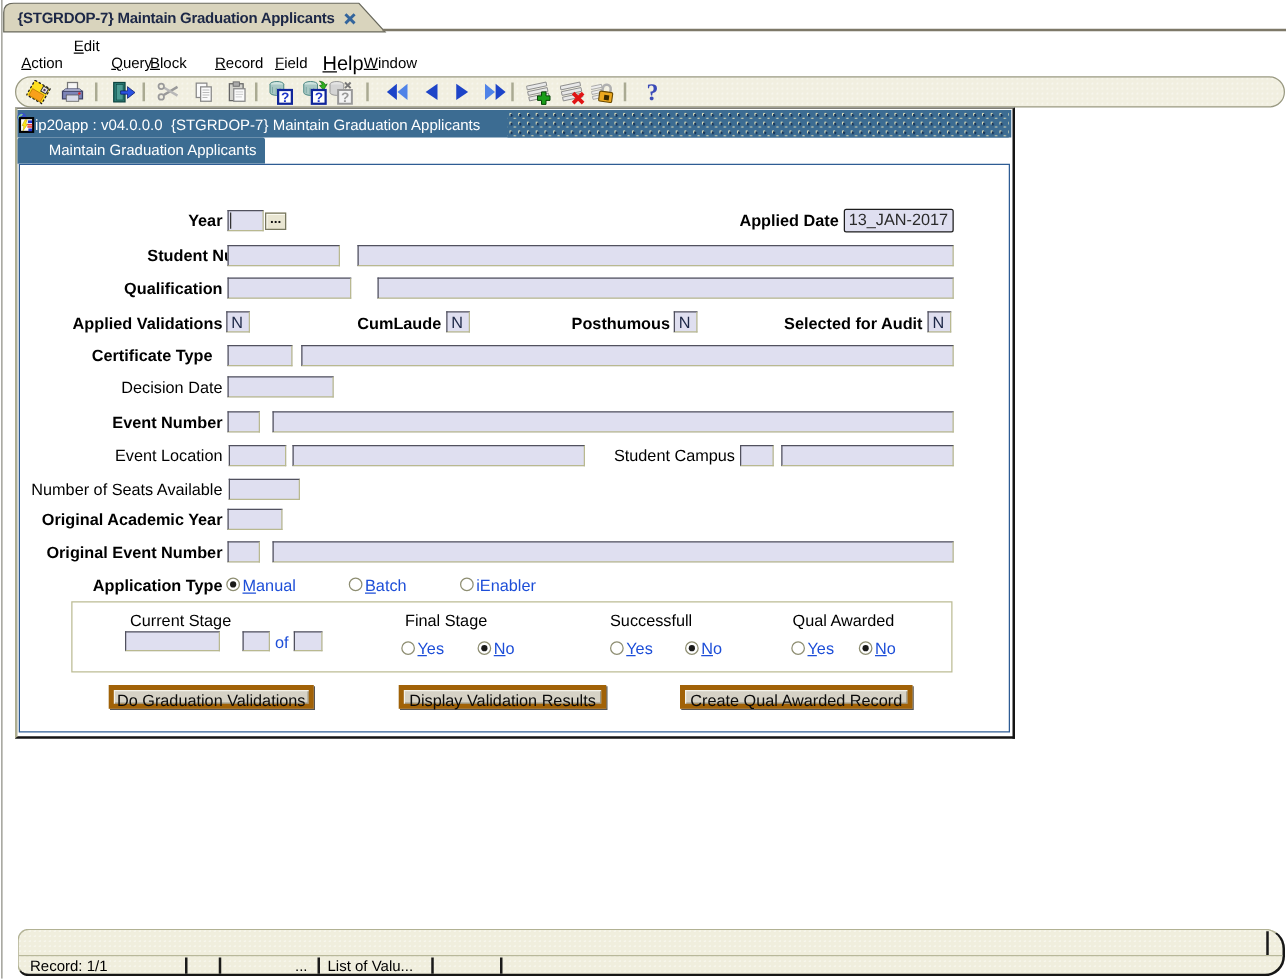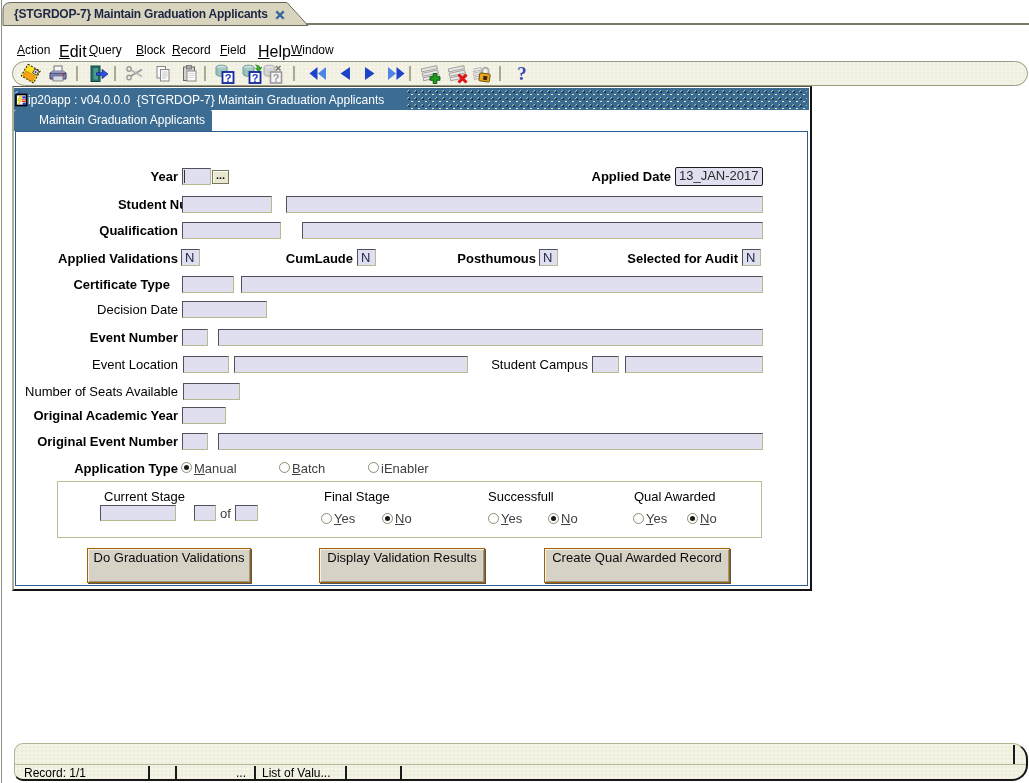--- a/index.html
+++ b/index.html
@@ -5,44 +5,44 @@
 font-family:"Liberation Sans",sans-serif;}
 .abs{position:absolute}
 .lbl{position:absolute;font-size:13px;font-weight:bold;color:#000;line-height:16px;white-space:nowrap}
 .lblr{position:absolute;font-size:13px;font-weight:normal;color:#000;line-height:16px;white-space:nowrap}
 .fld{position:absolute;height:17px;background-color:#dfdff0;
 border-top:1px solid #51515e;border-left:1px solid #51515e;
 border-bottom:1px solid #b9b990;border-right:1px solid #b9b990}
 .tick{position:absolute;width:2px;background:#1a1a1a}
 .radio{position:absolute;width:11px;height:11px;border-radius:50%;background:#fff;border:1px solid #8e8e72}
 .radio i{position:absolute;left:2px;top:2px;width:5px;height:5px;border-radius:50%;background:#1a1a1a}
-.rlbl{position:absolute;font-size:13px;color:#404040;line-height:16px;white-space:nowrap}
-.btn{position:absolute;height:35px;background:#d6d2c6;border:1px solid #a16207;
+.rlbl{position:absolute;font-size:13px;color:#1d4ed8;line-height:16px;white-space:nowrap}
+.btn{position:absolute;height:19px;background:#d6d2c6;border:4px solid #a16207;
 box-shadow:inset 1px 1px 0 #f4f2ea,inset -1px -1px 0 #9a9684,1px 1px 0 #555;
 font-size:13px;color:#0a0a0a;text-align:center;line-height:17px;white-space:nowrap}
 .sep{position:absolute;width:2px;height:15px;top:66px;background:#aaaa92}
 u{text-underline-offset:1px}
 </style></head>
 <body>
 
 <div class="abs" style="left:1px;top:0;width:1px;height:783px;background:#8f8f85"></div>
 
 <svg class="abs" style="left:2px;top:2px" width="308" height="25" viewBox="0 0 308 25">
 <path d="M9,0.5 H285 L306,23.5 H1 V8 Q1,0.5 9,0.5 Z" fill="#d9d4bd" stroke="#68685c" stroke-width="1"></path>
 </svg>
 <div class="abs" style="left:14px;top:7px;font-size:12px;font-weight:bold;color:#1c2746;letter-spacing:-0.22px">{STGRDOP-7} Maintain Graduation Applicants</div>
 <svg class="abs" style="left:274px;top:10px" width="12" height="11" viewBox="0 0 12 12">
 <path d="M2,1.5 L10,9.5 M10,1.5 L2,9.5" stroke="#34659c" stroke-width="2.5"></path>
 </svg>
 <div class="abs" style="left:306px;top:23px;width:723px;height:2px;background:#7d7868"></div>
 
 <div class="abs" style="left:17px;top:43px;font-size:12px"><u>A</u>ction</div>
-<div class="abs" style="left:59px;top:43px;font-size:16px"><u>E</u>dit</div>
+<div class="abs" style="left:59px;top:30px;font-size:12px"><u>E</u>dit</div>
 <div class="abs" style="left:89px;top:43px;font-size:12px"><u>Q</u>uery</div>
-<div class="abs" style="left:136px;top:43px;font-size:12px"><u>B</u>lock</div>
+<div class="abs" style="left:120px;top:43px;font-size:12px"><u>B</u>lock</div>
 <div class="abs" style="left:172px;top:43px;font-size:12px"><u>R</u>ecord</div>
 <div class="abs" style="left:220px;top:43px;font-size:12px"><u>F</u>ield</div>
 <div class="abs" style="left:258px;top:43px;font-size:16px"><u>H</u>elp</div>
 <div class="abs" style="left:291px;top:43px;font-size:12px"><u>W</u>indow</div>
 
 <div class="abs" style="left:12px;top:61px;width:1016px;height:25px;border-radius:12.5px;
 background-color:#f1efe0;background-image:radial-gradient(circle at 1px 1px,rgba(255,255,255,.45) .7px,rgba(0,0,0,0) .9px);background-size:4px 4px;
 border:1px solid #9a9a82"></div>
 <svg class="abs" style="left:21px;top:64px" width="20" height="20" viewBox="0 0 20 20">
 <g transform="rotate(30 10 10)">

